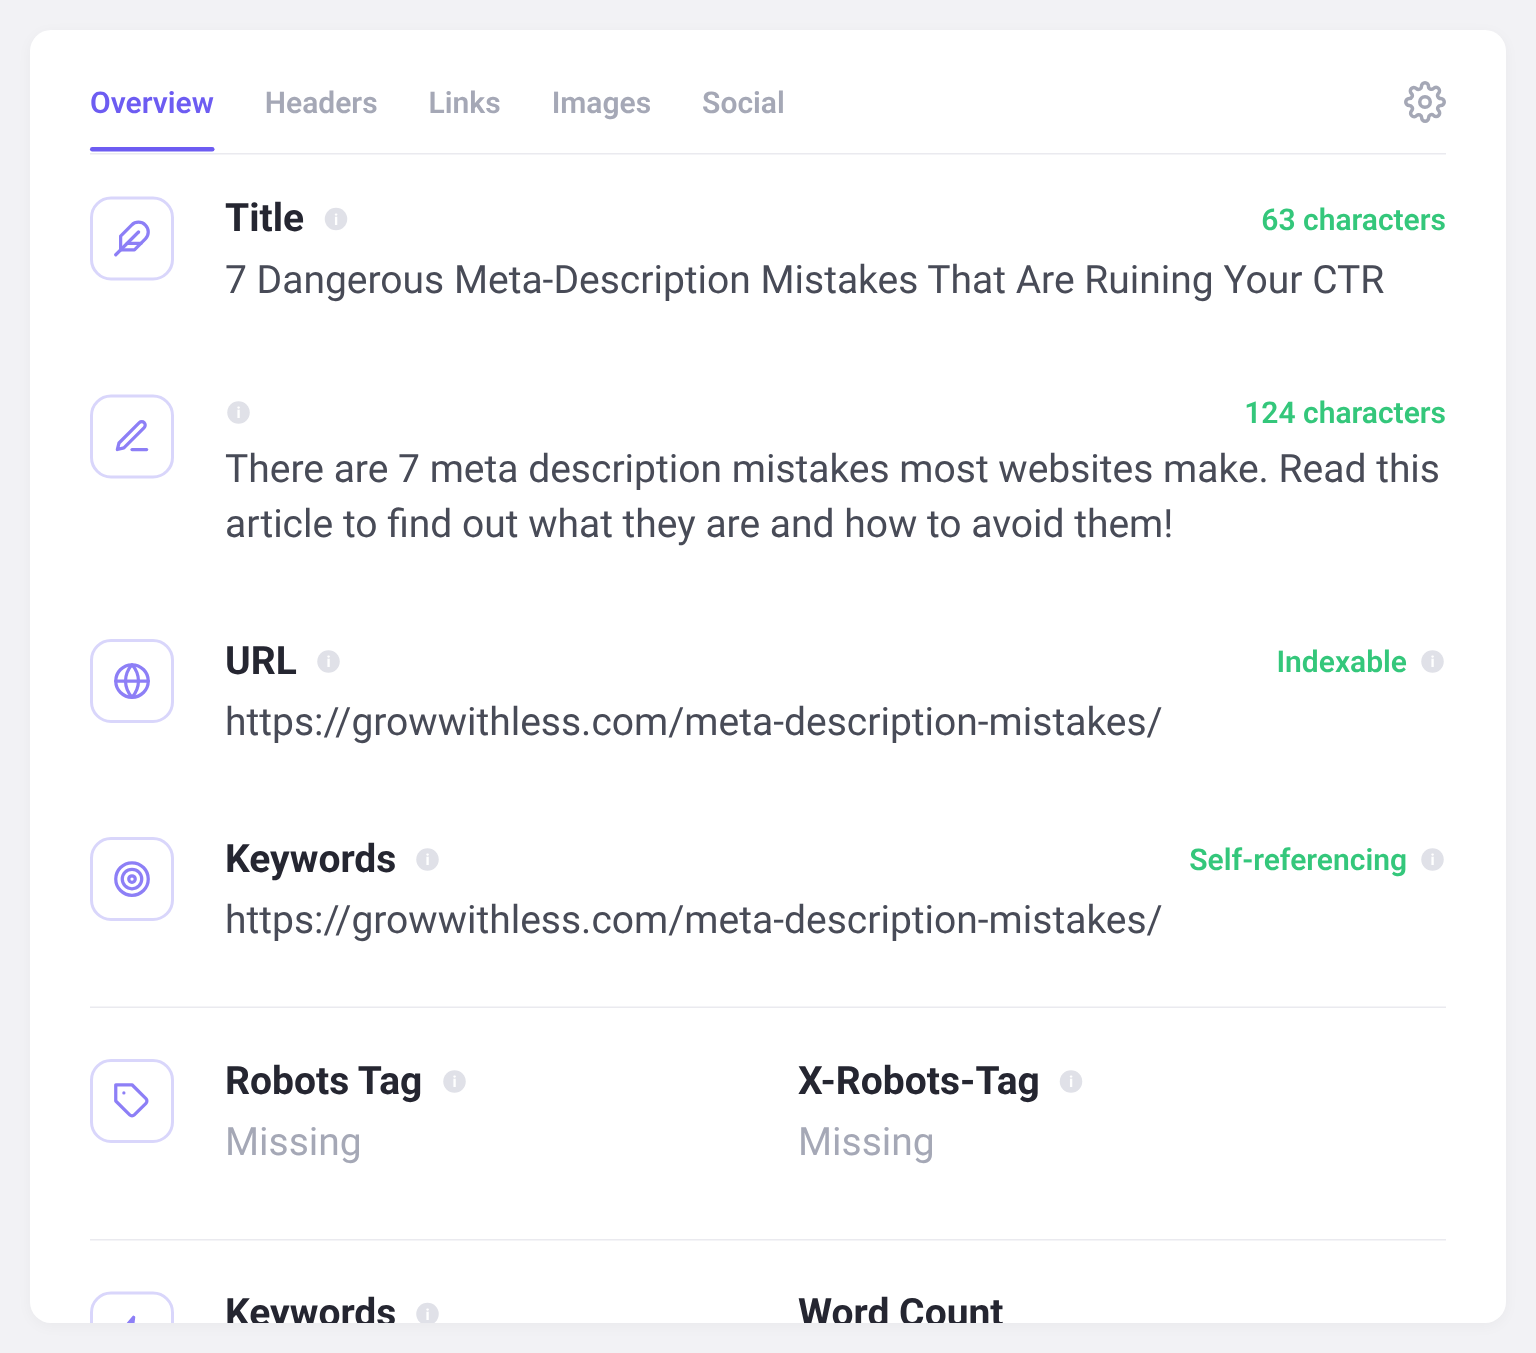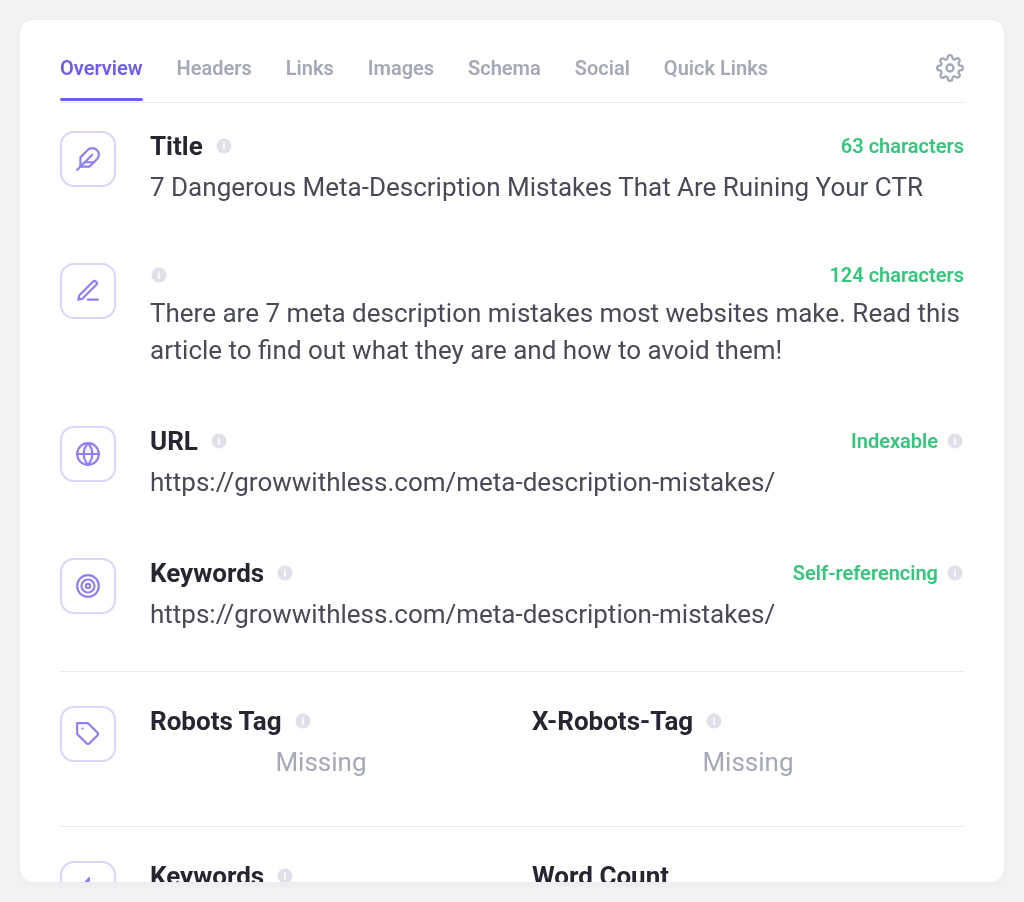--- a/index.html
+++ b/index.html
@@ -115,37 +115,34 @@
     gap: 40px;
     padding: 0;
     border-top: 1px solid #eaeaef;
     margin-top: 10px;
   }
   .two-col > .col {
     flex: 1;
     display: flex;
     gap: 34px;
     padding: 34px 0;
-    text-align: center;
   }
   svg { display: block; }
 </style>
 </head>
 <body>
 
 <div class="card">
 
   <div class="tabs">
     <div class="tab active">Overview</div>
     <div class="tab">Headers</div>
     <div class="tab">Links</div>
     <div class="tab">Images</div>
-    <div class="tab">Schema</div>
     <div class="tab">Social</div>
-    <div class="tab">Quick Links</div>
     <div class="gear">
       <span>
         <svg width="28" height="28" viewBox="0 0 24 24" fill="none" stroke="currentColor" stroke-width="2" stroke-linecap="round" stroke-linejoin="round">
           <circle cx="12" cy="12" r="3"></circle>
           <path d="M19.4 15a1.65 1.65 0 0 0 .33 1.82l.06.06a2 2 0 1 1-2.83 2.83l-.06-.06a1.65 1.65 0 0 0-1.82-.33 1.65 1.65 0 0 0-1 1.51V21a2 2 0 0 1-4 0v-.09a1.65 1.65 0 0 0-1-1.51 1.65 1.65 0 0 0-1.82.33l-.06.06a2 2 0 1 1-2.83-2.83l.06-.06A1.65 1.65 0 0 0 4.6 15a1.65 1.65 0 0 0-1.51-1H3a2 2 0 0 1 0-4h.09A1.65 1.65 0 0 0 4.6 9a1.65 1.65 0 0 0-.33-1.82l-.06-.06A2 2 0 1 1 7.04 4.29l.06.06A1.65 1.65 0 0 0 9 4.6a1.65 1.65 0 0 0 1-1.51V3a2 2 0 0 1 4 0v.09c0 .66.4 1.26 1 1.51a1.65 1.65 0 0 0 1.82-.33l.06-.06a2 2 0 1 1 2.83 2.83l-.06.06A1.65 1.65 0 0 0 19.4 9c.25.6.85 1 1.51 1H21a2 2 0 0 1 0 4h-.09a1.65 1.65 0 0 0-1.51 1z"></path>
         </svg>
       </span>
     </div>
   </div>
 

